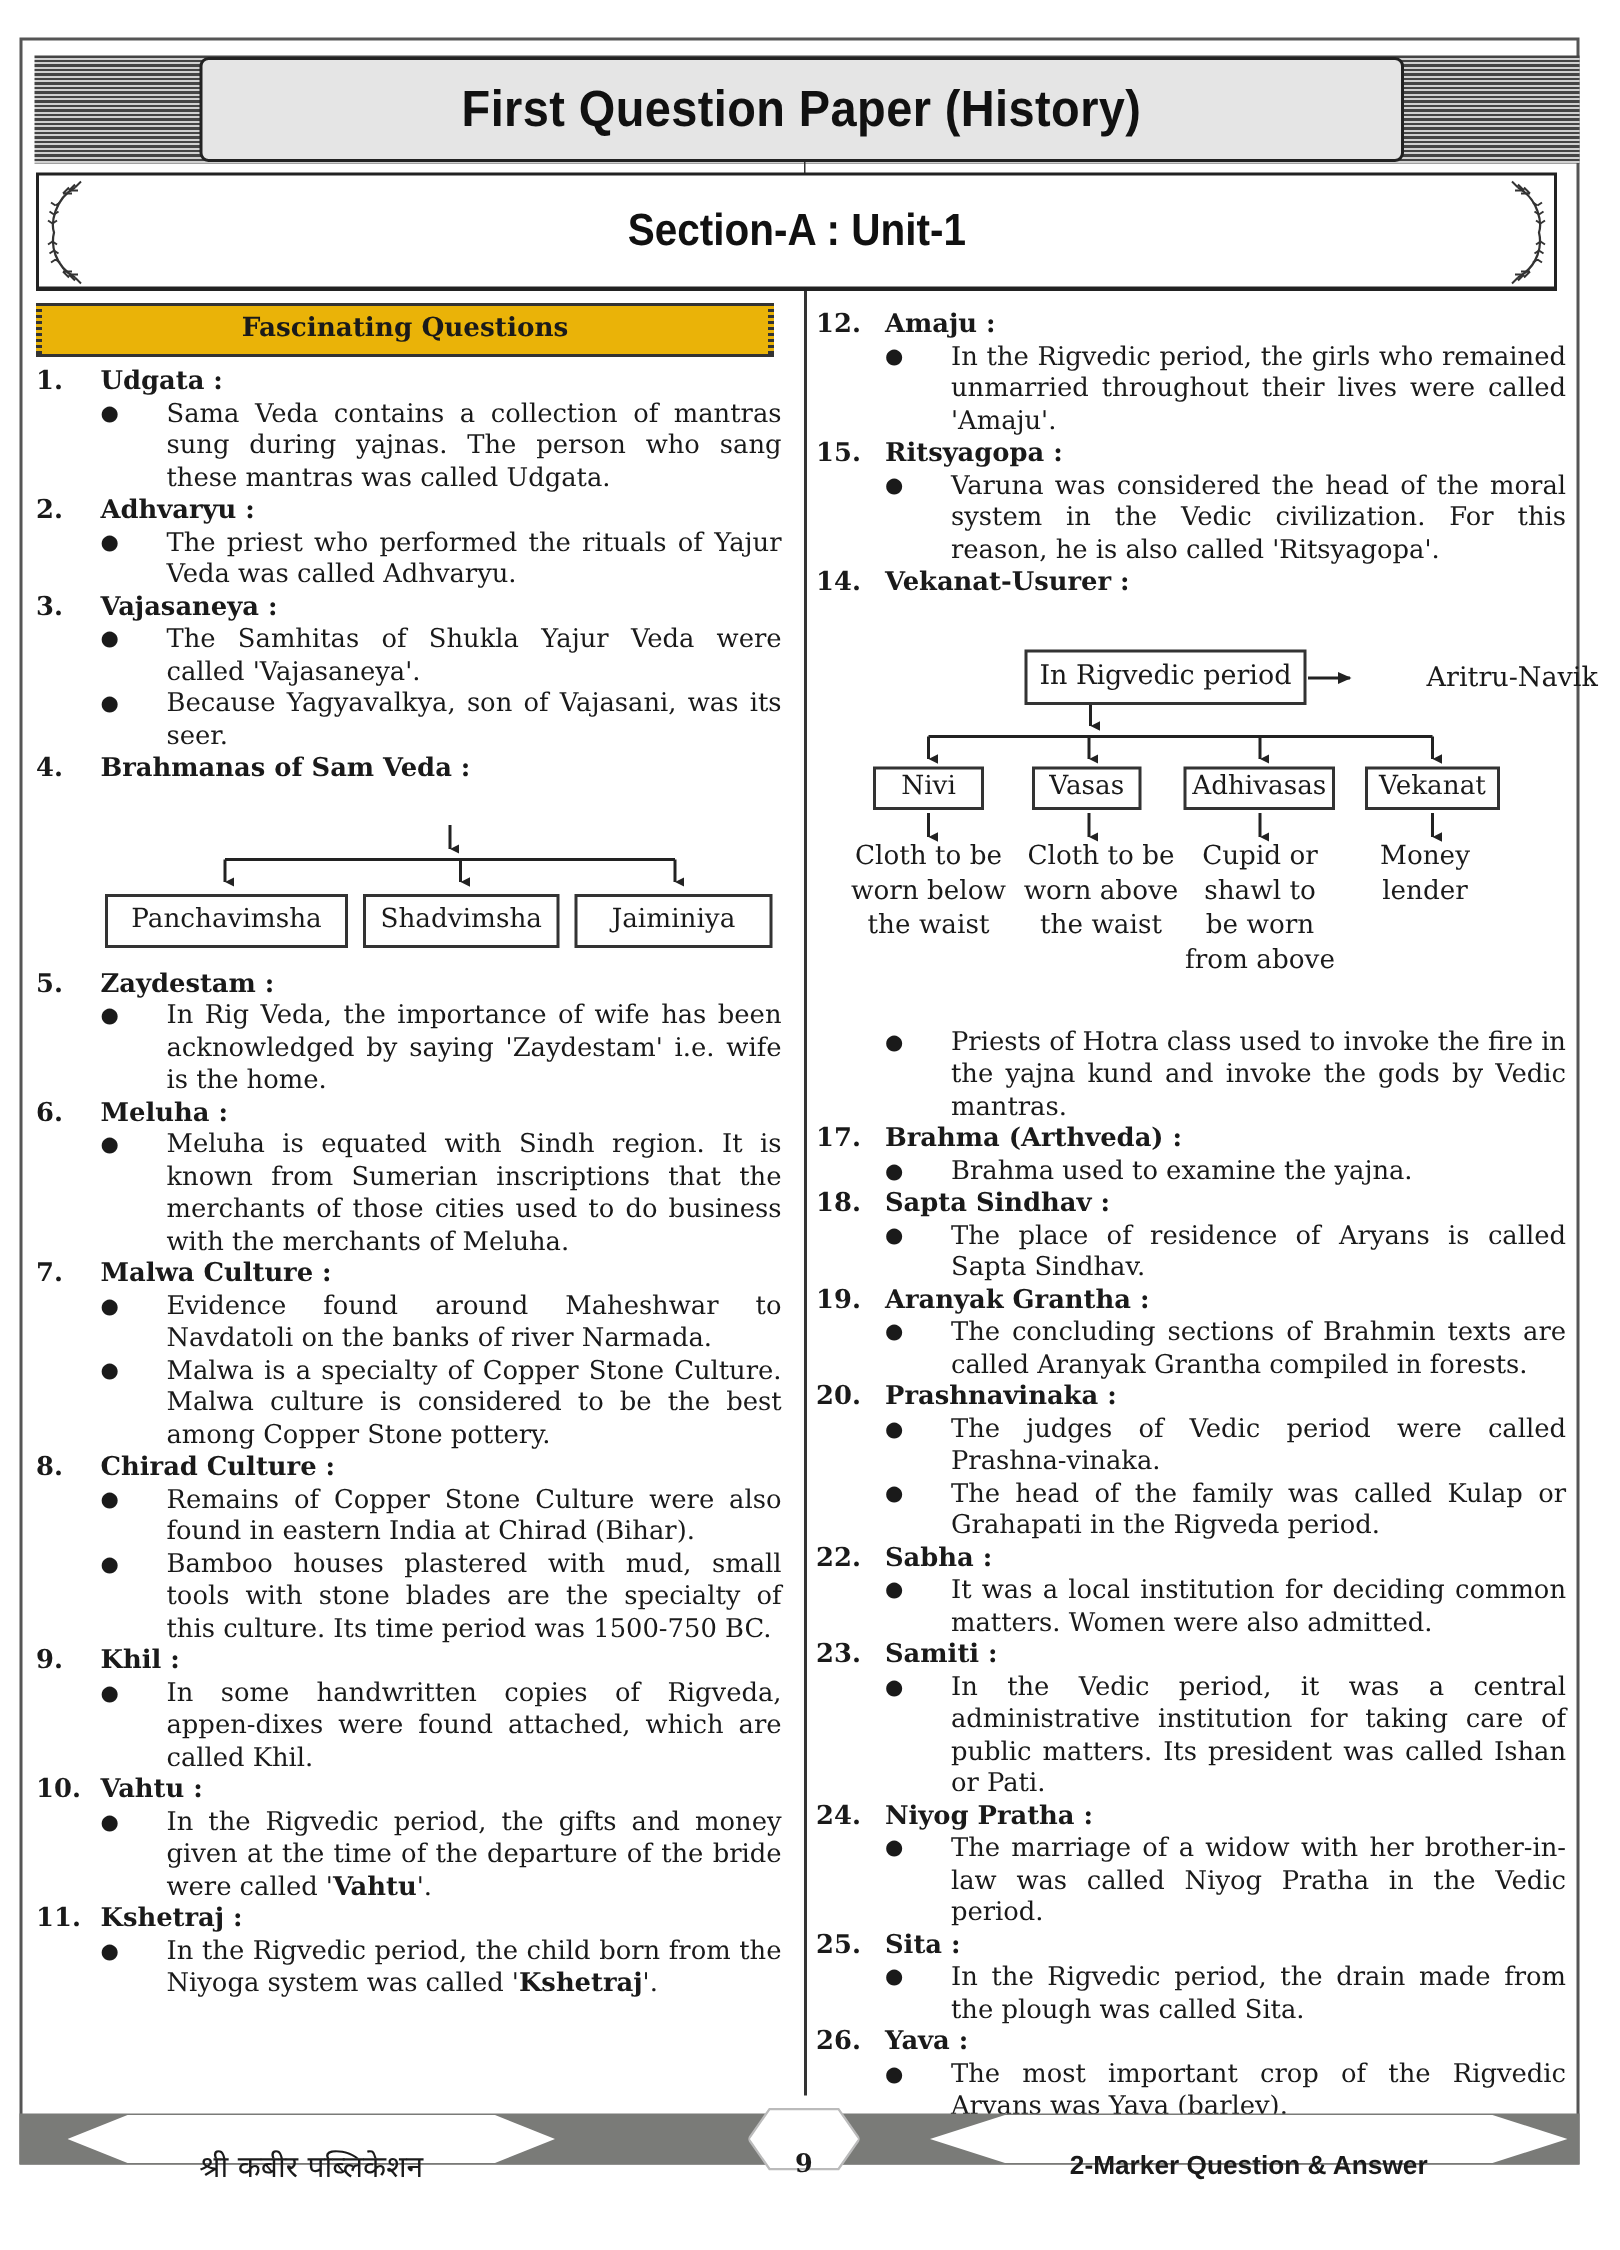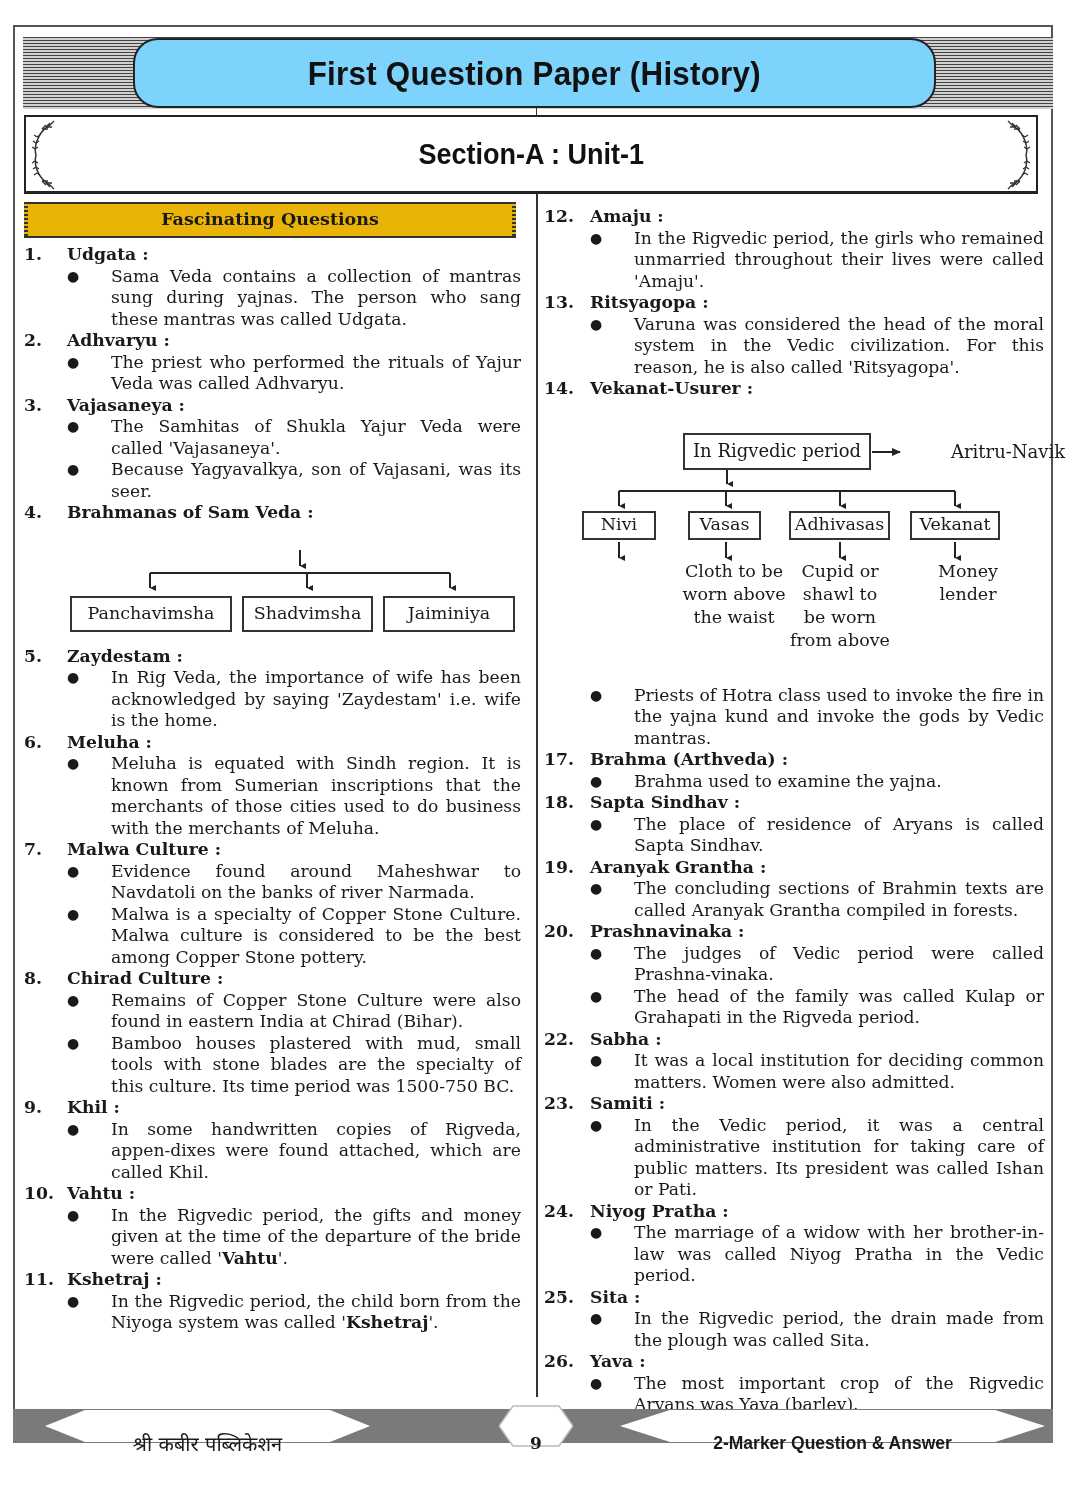--- a/index.html
+++ b/index.html
@@ -1,20 +1,20 @@
 <!DOCTYPE html>
 <html><head>
 <meta charset="utf-8">
 <style>
   html, body { margin: 0; padding: 0; background: #ffffff; }
   body { width: 1080px; height: 1500px; position: relative; overflow: hidden; font-family: "DejaVu Serif", "Liberation Serif", serif; color: #1a1a1a; }
   .page-frame { position: absolute; left: 13px; top: 25px; width: 1040px; height: 1418px; border: 2px solid #555; box-sizing: border-box; }
   
   .title-band { position: absolute; left: 23px; top: 37px; width: 1030px; height: 72px; background: repeating-linear-gradient(to bottom, #444 0px, #444 1.4px, #d0d0d0 1.4px, #d0d0d0 3px); }
-  .title-pill { position: absolute; left: 133px; top: 38px; width: 803px; height: 70px; background: #7dd3fc; border: 2px solid #222; border-radius: 25px; box-sizing: border-box; display: flex; align-items: center; justify-content: center; }
+  .title-pill { position: absolute; left: 133px; top: 38px; width: 803px; height: 70px; background: #e5e5e5; border: 2px solid #222; border-radius: 6px; box-sizing: border-box; display: flex; align-items: center; justify-content: center; }
   .title-pill span { font-family: "Liberation Sans", sans-serif; font-weight: bold; font-size: 34px; letter-spacing: 0.3px; transform: scaleX(0.92); color: #111; }
   .title-connector { position: absolute; left: 536px; top: 108px; width: 1px; height: 8px; background: #333; }
   
   .section-box { position: absolute; left: 24px; top: 115px; width: 1014px; height: 79px; border: 2px solid #222; border-bottom-width: 3px; box-sizing: border-box; display: flex; align-items: center; justify-content: center; }
   .section-box .section-title { font-family: "Liberation Sans", sans-serif; font-weight: bold; font-size: 30px; transform: scaleX(0.9); color: #111; }
   .vine { position: absolute; top: 2px; width: 34px; height: 72px; }
   .vine.left { left: 2px; }
   .vine.right { right: 2px; transform: scaleX(-1); }
   .col-divider { position: absolute; left: 536px; top: 194px; width: 2px; height: 1203px; background: #333; }
   
@@ -235,21 +235,21 @@
           <span class="q-num">12.</span>
           <span>Amaju :</span>
         </div>
         <div class="bullet">
           <span class="dot">●</span>
           <span class="txt">In the Rigvedic period, the girls who remained unmarried throughout their lives were called 'Amaju'.</span>
         </div>
       </div>
       <div class="q">
         <div class="q-head">
-          <span class="q-num">13.</span>
+          <span class="q-num">15.</span>
           <span>Ritsyagopa :</span>
         </div>
         <div class="bullet">
           <span class="dot">●</span>
           <span class="txt">Varuna was considered the head of the moral system in the Vedic civilization. For this reason, he is also called 'Ritsyagopa'.</span>
         </div>
       </div>
       <div class="q">
         <div class="q-head">
           <span class="q-num">14.</span>
@@ -281,23 +281,24 @@
       <line x1="411" y1="142" x2="411" y2="158" stroke="#222" stroke-width="2" marker-end="url(#ah2)"></line>
     </svg>
     <div class="diag-box" style="left:139px; top:33px; width:188px; height:37px; font-size:18px;">In Rigvedic period</div>
     <div class="diag-text" style="left:360px; top:40px; width:130px; text-align:left; font-size:18px;margin-left:47px;">Aritru-Navik</div>
 
     <div class="diag-box" style="left:38px; top:111px; width:74px; height:29px;">Nivi</div>
     <div class="diag-box" style="left:144px; top:111px; width:73px; height:29px;">Vasas</div>
     <div class="diag-box" style="left:245px; top:111px; width:101px; height:29px;">Adhivasas</div>
     <div class="diag-box" style="left:366px; top:111px; width:90px; height:29px;">Vekanat</div>
 
+    <div class="diag-text" style="left:18px; top:160px; width:114px;">Cloth to be worn below the waist</div>
     <div class="diag-text" style="left:134px; top:160px; width:112px;">Cloth to be worn above the waist</div>
     <div class="diag-text" style="left:246px; top:160px; width:100px;">Cupid or shawl to be worn from above</div>
-    <div class="diag-text" style="left:382px; top:160px; width:84px;">Money lender</div>
+    <div class="diag-text" style="left:364px; top:160px; width:84px;">Money lender</div>
   </div>
 
   <div id="right-q-16-26">
       <div class="q">
         <div class="bullet">
           <span class="dot">●</span>
           <span class="txt">Priests of Hotra class used to invoke the fire in the yajna kund and invoke the gods by Vedic mantras.</span>
         </div>
       </div>
       <div class="q">

